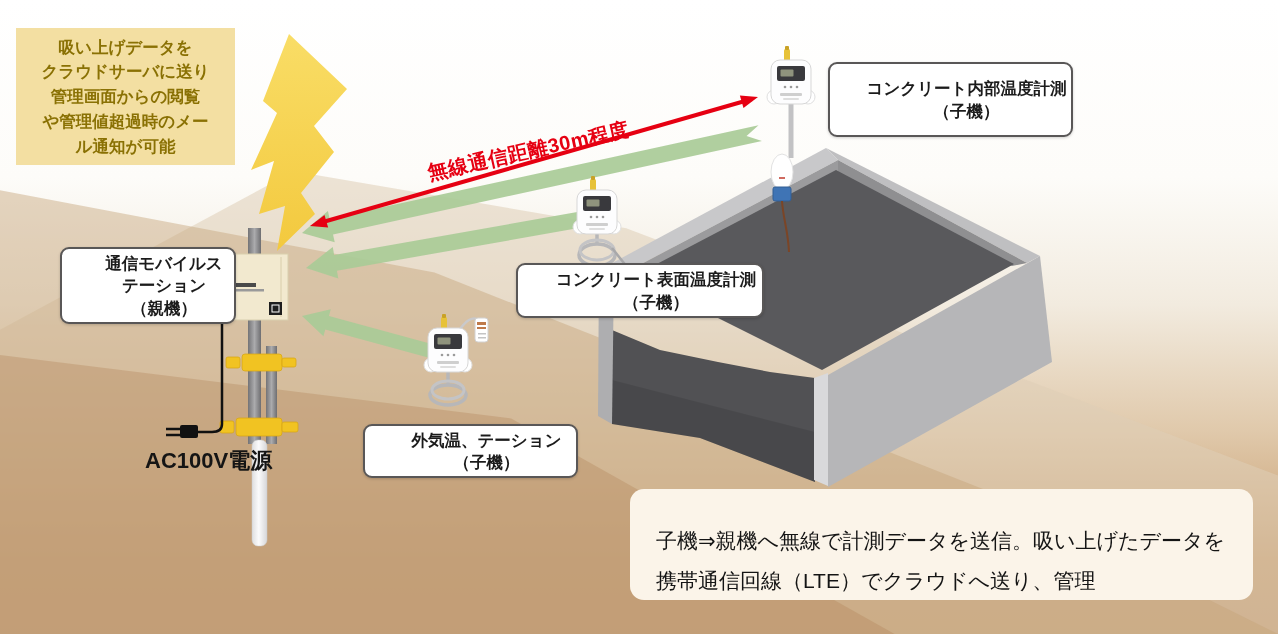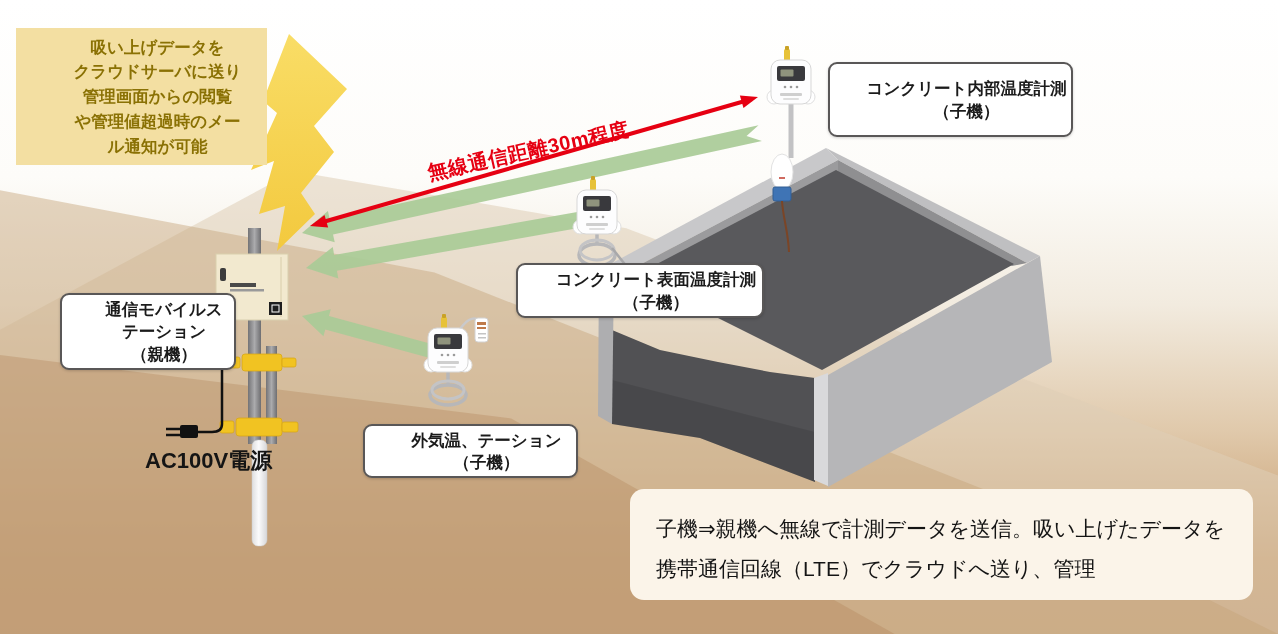--- a/index.html
+++ b/index.html
@@ -17,46 +17,46 @@
   .label-box{
     position:absolute;display:flex;align-items:center;justify-content:center;
     background:#ffffff;border:2px solid #595757;border-radius:9px;
     font-weight:bold;font-size:16.5px;line-height:1.34;color:#1b1b1b;text-align:center;
     box-shadow:0 1px 3px rgba(0,0,0,.18);
     padding-left:32px;
   }
   .note-box{
     position:absolute;left:16px;top:28px;width:219px;height:137px;
     background:#f3dfa2;color:#8a7104;font-weight:bold;font-size:16.5px;line-height:1.5;
-    display:flex;align-items:center;justify-content:center;text-align:center;padding-left:32px;
+    display:flex;align-items:center;justify-content:center;text-align:center;
   }
   .green-note{
     position:absolute;left:344px;top:215px;width:309px;height:83px;
     background:rgba(199,219,185,.82);color:#3f7a39;font-weight:bold;font-size:23px;line-height:1.55;
     display:flex;align-items:center;justify-content:center;text-align:center;
   }
   .range-label{
     position:absolute;left:428px;top:160px;width:230px;
     color:#e60012;font-weight:bold;font-size:20px;letter-spacing:.5px;
     transform:rotate(-12.5deg);transform-origin:0 50%;
   }
   .power-label{
     position:absolute;left:145px;top:446px;
     color:#151515;font-weight:bold;font-size:22px;
   }
   .info-box{
     position:absolute;left:630px;top:489px;width:623px;height:111px;
     background:#fbf4e9;border-radius:14px;box-sizing:border-box;
-    padding:20px 26px;color:#141414;font-size:21px;font-weight:500;line-height:1.9;
+    padding:32px 26px;color:#141414;font-size:21px;font-weight:500;line-height:1.9;
   }
   .footer{
     position:absolute;left:0;top:613px;width:1228px;text-align:center;
     color:#5c5c5c;font-size:13px;letter-spacing:.3px;
   }
-  .lb-parent{left:60px;top:247px;width:140px;height:73px;margin-top:46px;}
+  .lb-parent{left:60px;top:247px;width:140px;height:73px;}
   .lb-internal{left:828px;top:62px;width:209px;height:71px;}
   .lb-surface{left:516px;top:263px;width:212px;height:51px;}
   .lb-outdoor{left:363px;top:424px;width:179px;height:50px;}
 </style>
 </head>
 <body>
 
 <div class="canvas">
 
   <div class="wedge wedge1"></div>

